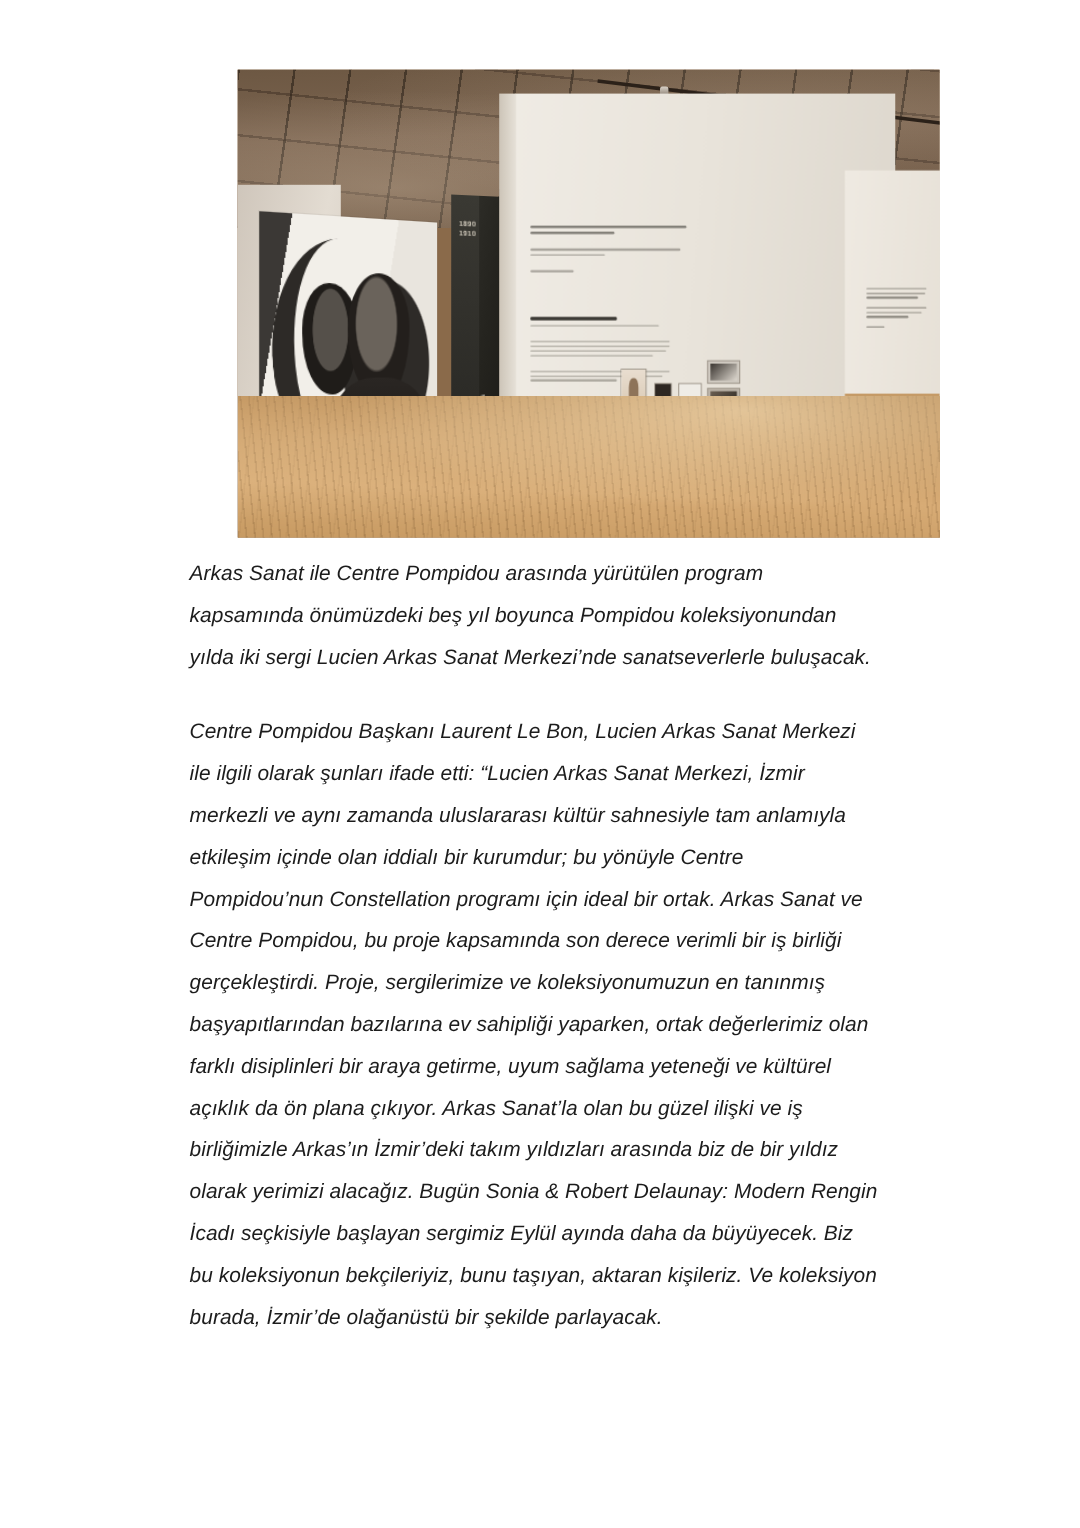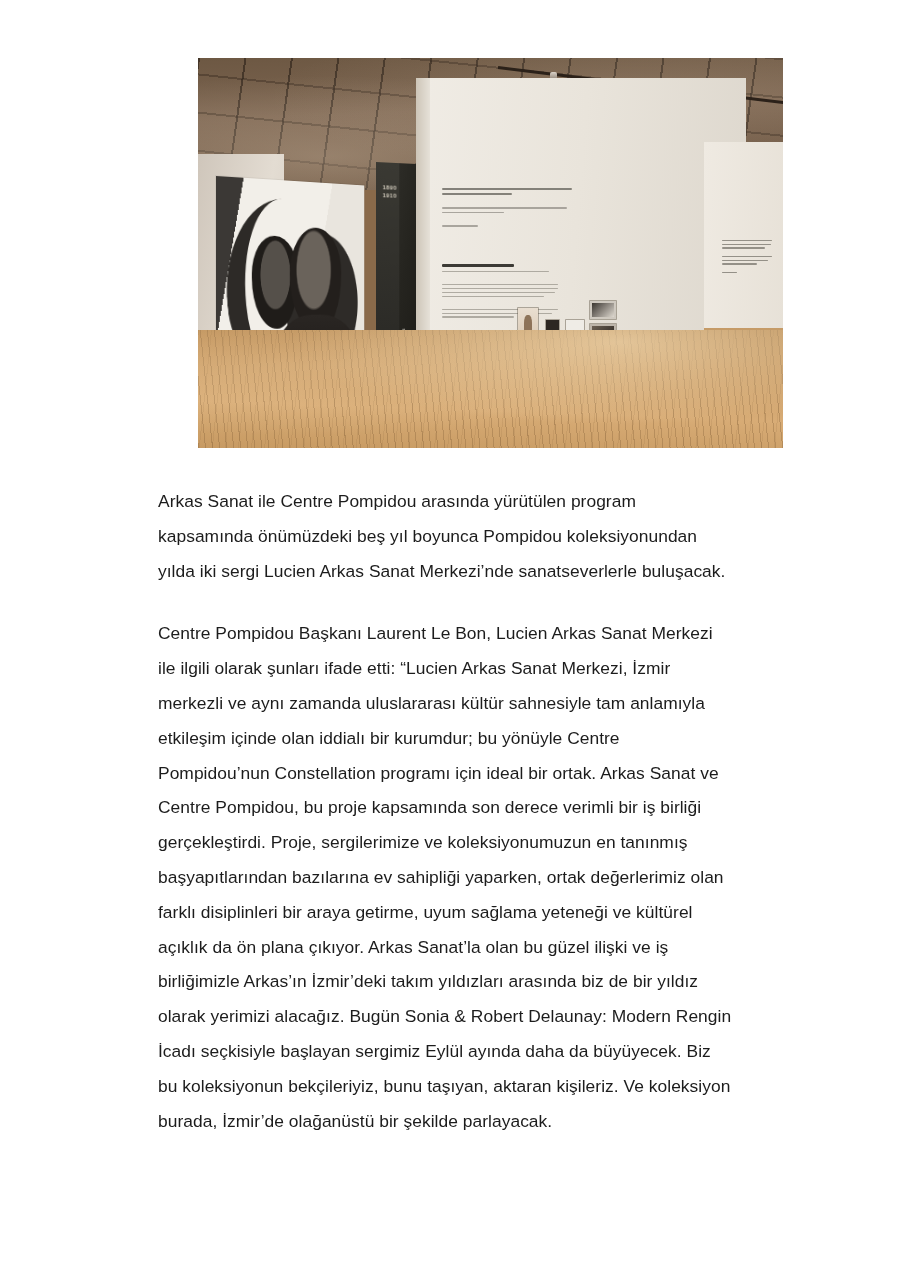--- a/index.html
+++ b/index.html
@@ -321,22 +321,23 @@
     position: absolute;
     left: 506px; bottom: 60px;
     width: 79px; height: 60px;
     background: linear-gradient(180deg, #c59a66, #dcb684);
   }
 
   
   .article {
     position: absolute;
     left: 158px;
-    top: 484px;
+    top: 460px;
     width: 576px;
+    font-style: italic;
   }
   .article p {
     margin: 0 0 28px 0;
     font-size: 17.4px;
     line-height: 34.8px;
     color: #1c1c1c;
     font-weight: 400;
     letter-spacing: .04px;
   }
   .article p:last-child { margin-bottom: 0; }

